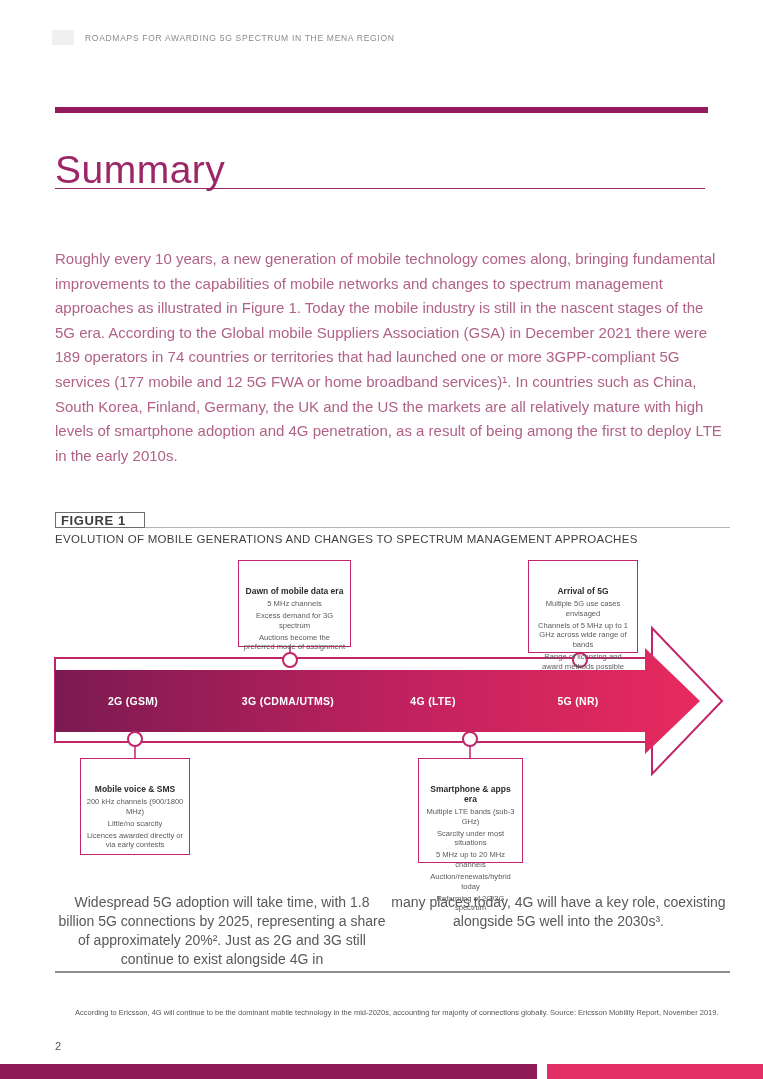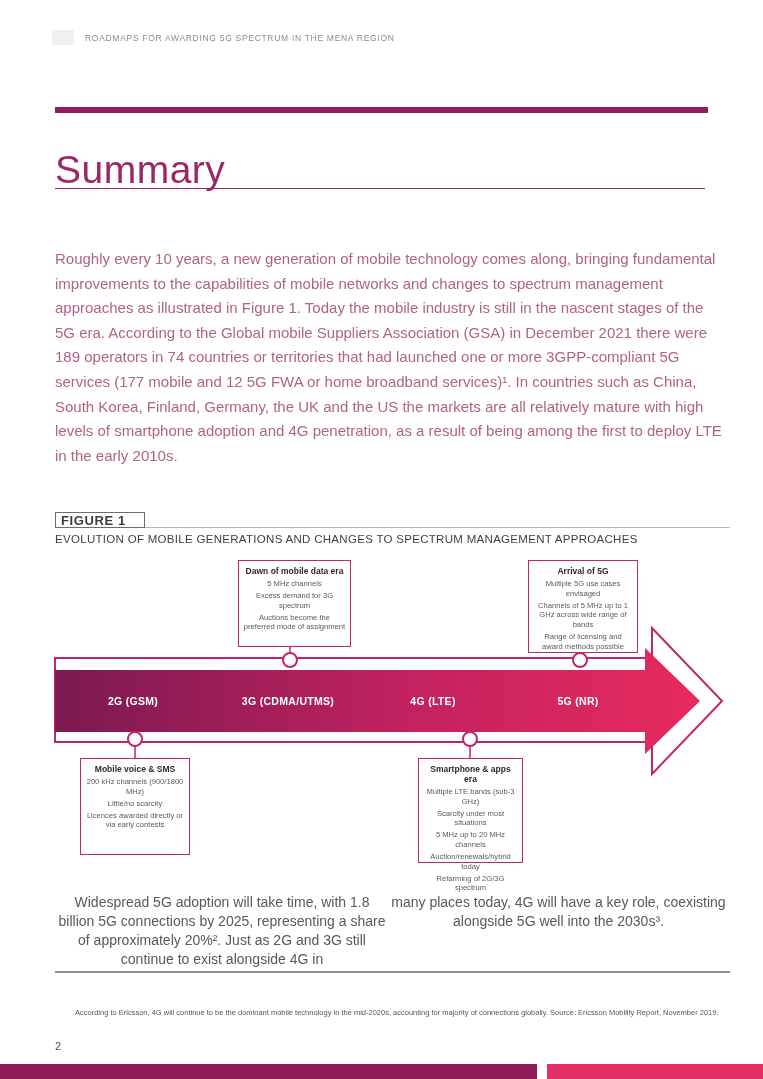--- a/index.html
+++ b/index.html
@@ -26,21 +26,21 @@
   .figure-tag-line { position:absolute; left:55px; top:527px; width:675px; border-top:1px solid #b5b5b5; }
   .figure-caption { position:absolute; left:55px; top:533px; width:680px; font-size:11.5px;
     letter-spacing:.3px; color:#3f3f3f; }
 
   .figure-area { position:absolute; left:0; top:555px; width:708px; height:330px; }
   .figure-area svg { position:absolute; left:0; top:0; }
   .arrow-label { font-size:10.5px; font-weight:bold; fill:#ffffff; letter-spacing:.3px; }
 
   .callout { position:absolute; background:#fff; border:1.5px solid #c2256a;
     padding:5px 4px 4px 4px; text-align:center; }
-  .callout .c-title { font-size:8.5px; font-weight:bold; color:#2c2c2c; margin-bottom:3px; }
+  .callout .c-title { font-size:8.5px; font-weight:bold; color:#2c2c2c; margin-bottom:3px;margin-top:20px; }
   .callout .c-item { font-size:7.6px; color:#5a5a5a; line-height:9.6px; margin:2.5px 0; }
   .callout-dawn { left:238px; top:560px; width:113px; height:87px; }
   .callout-arrival { left:528px; top:560px; width:110px; height:93px; }
   .callout-voice { left:80px; top:758px; width:110px; height:97px; }
   .callout-smartphone { left:418px; top:758px; width:105px; height:105px; }
 
   .col-text { position:absolute; top:893px; font-size:14px; line-height:19px; color:#58595b;text-align:center; }
   .col-left { left:55px; width:334px; }
   .col-right { left:386px; width:345px; }
 

